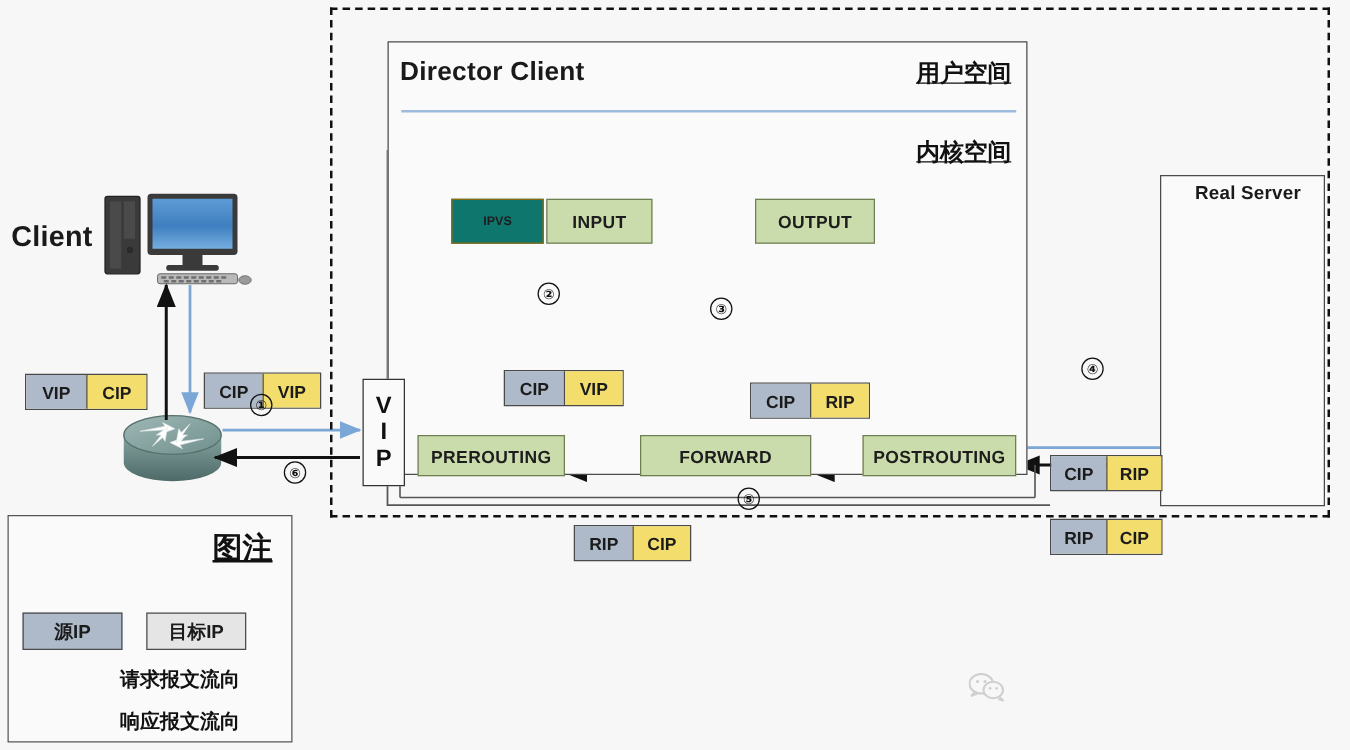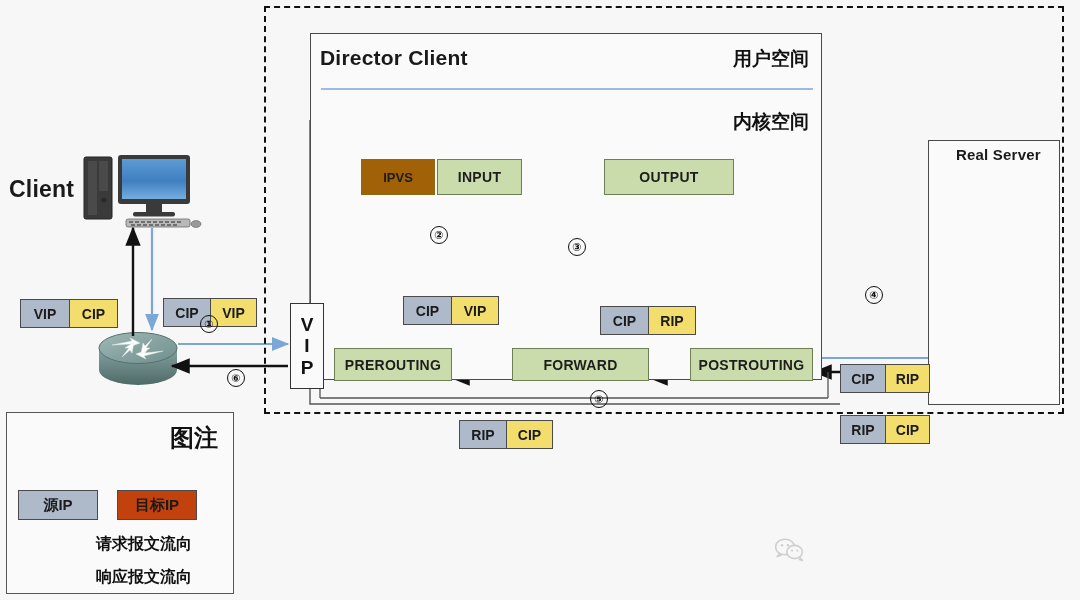--- a/index.html
+++ b/index.html
@@ -28,38 +28,38 @@
   .realserver-frame{
     border:1.6px solid #4a4a4a;
     background:#fafafa;
   }
 
   
   .title-strong{
     font-weight:bold;color:#1a1a1a;
     letter-spacing:.2px;white-space:nowrap;
   }
-  .cjk{font-family:"DejaVu Sans","Liberation Sans",sans-serif;font-weight:bold;color:#111;white-space:nowrap;}
+  .cjk{font-family:"DejaVu Sans","Liberation Sans",sans-serif;font-weight:bold;color:#111;white-space:nowrap;text-decoration:underline;}
 
   .divider-blue{background:#9dbbdc;height:2px;}
 
   
   .chain{
     background:#cadcab;
     border:1.4px solid #6f7f55;
     display:flex;align-items:center;justify-content:center;
     font-weight:bold;font-size:14px;color:#1d1d1d;
     letter-spacing:.3px;white-space:nowrap;
   }
   
   .ipvs{
-    background:#a16207;
+    background:#0f766e;
     border:1.4px solid #8c6a10;
     display:flex;align-items:center;justify-content:center;
-    font-weight:bold;font-size:13px;color:#1d1d1d;white-space:nowrap;
+    font-weight:bold;font-size:10px;color:#1d1d1d;white-space:nowrap;
   }
 
   
   .ippair{display:flex;border:1.4px solid #4a4a4a;margin-top:36px;}
   .ippair>span{
     display:flex;align-items:center;justify-content:center;
     font-weight:bold;font-size:14px;color:#1b1b1b;
     box-sizing:border-box;
   }
   .ip-src{background:#aebac9;}
@@ -89,21 +89,21 @@
     font-weight:bold;font-size:15px;color:#1d1d1d;
     text-decoration:underline wavy #c08080;
     text-underline-offset:3px;
   }
   .legend-src{
     background:#aebac9;border:1.4px solid #4a4a4a;
     display:flex;align-items:center;justify-content:center;
     font-weight:bold;font-size:15px;color:#1b1b1b;
   }
   .legend-dst{
-    background:#c2410c;border:1.4px solid #4a4a4a;
+    background:#e5e5e5;border:1.4px solid #4a4a4a;
     display:flex;align-items:center;justify-content:center;
     font-weight:bold;font-size:15px;color:#1b1b1b;
   }
   .legend-text{font-size:16px;font-weight:bold;color:#111;
     font-family:"DejaVu Sans","Liberation Sans",sans-serif;white-space:nowrap;}
 
   
   .watermark{
     display:flex;align-items:center;gap:7px;
     color:#c9c9c9;font-size:22px;font-weight:normal;
@@ -292,21 +292,21 @@
   <div class="abs divider-blue" style="left:321px;top:88px;width:492px;"></div>
   <div class="abs cjk" style="left:733px;top:109px;font-size:19px;">内核空间</div>
 
   <div class="abs realserver-frame" style="left:928px;top:140px;width:132px;height:265px;"></div>
   <div class="abs title-strong" style="left:956px;top:146px;font-size:15px;">Real Server</div>
 
   <div class="abs title-strong" style="left:9px;top:176px;font-size:23px;">Client</div>
 
   <div class="abs ipvs" style="left:361px;top:159px;width:74px;height:36px;">IPVS</div>
   <div class="abs chain" style="left:437px;top:159px;width:85px;height:36px;">INPUT</div>
-  <div class="abs chain" style="left:604px;top:159px;width:130px;height:36px;">OUTPUT</div>
+  <div class="abs chain" style="left:604px;top:159px;width:96px;height:36px;">OUTPUT</div>
   <div class="abs chain" style="left:334px;top:348px;width:118px;height:33px;">PREROUTING</div>
   <div class="abs chain" style="left:512px;top:348px;width:137px;height:33px;">FORWARD</div>
   <div class="abs chain" style="left:690px;top:348px;width:123px;height:33px;">POSTROUTING</div>
 
   <div class="abs vipbox" style="left:290px;top:303px;width:34px;height:86px;">
     <span>V</span>
     <span>I</span>
     <span>P</span>
   </div>
 

